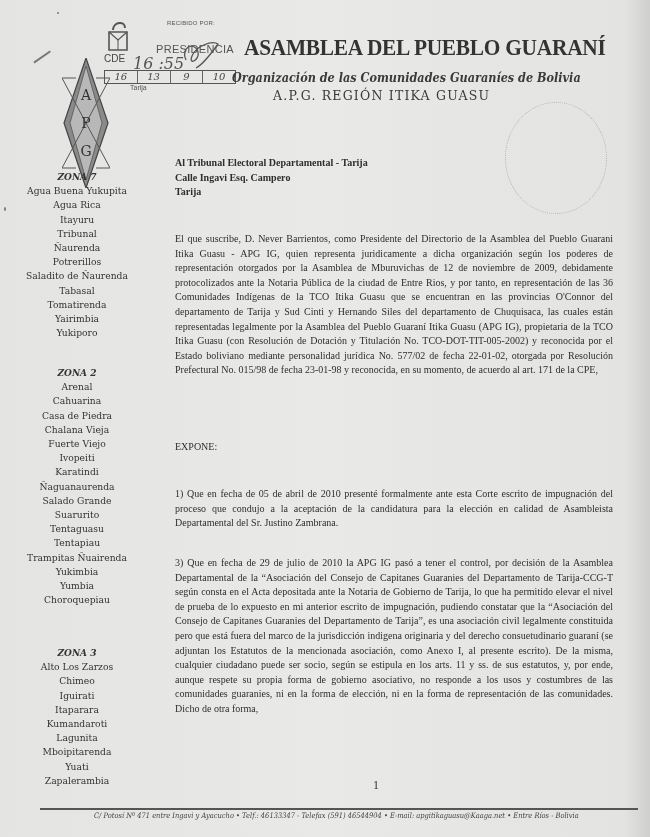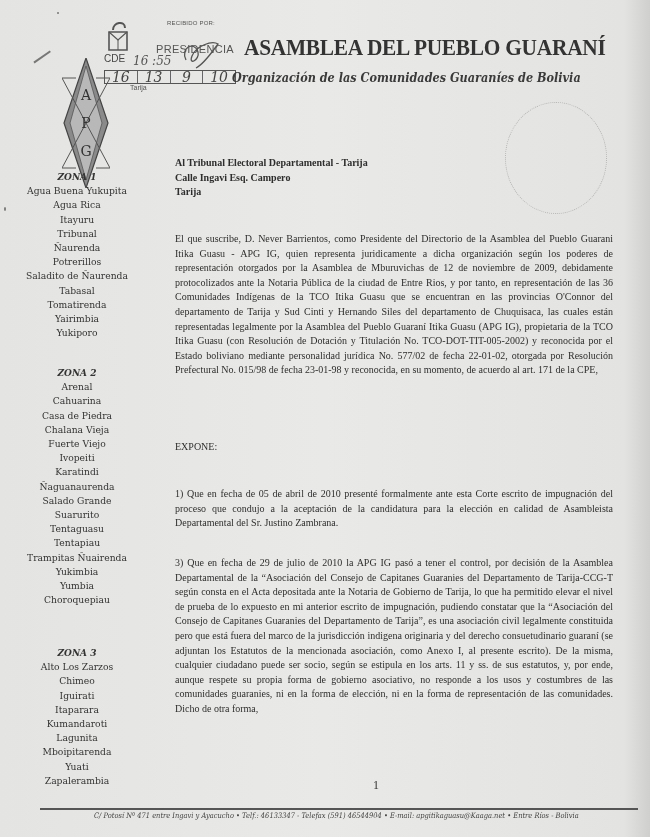--- a/index.html
+++ b/index.html
@@ -49,32 +49,32 @@
       color: #555;
       line-height: 1;
     }
     .recibido .small { font-size: 6px; letter-spacing: 0.2px; display:block; }
     .recibido .big { font-size: 11px; display:block; letter-spacing: 0.3px; margin-top: 18px; }
     .hand-time {
       position: absolute;
       left: 133px; top: 54px;
       font-family: "DejaVu Serif", serif;
       font-style: italic;
-      font-size: 12px;
+      font-size: 16px;
       color: #555;
     }
     .date-box {
       position: absolute;
       left: 104px; top: 70px;
       width: 130px; height: 12px;
       border: 1.5px solid #555;
       display: flex;
       font-family: "DejaVu Serif", serif;
       font-style: italic;
-      font-size: 14px;
+      font-size: 10px;
       color: #444;
     }
     .date-box span {
       flex: 1;
       border-right: 1px solid #666;
       text-align: center;
       line-height: 12px;
     }
     .date-box span:last-child { border-right: none; }
     .tarija-label {
@@ -235,25 +235,26 @@
   <div class="date-box">
     <span>16</span>
     <span>13</span>
     <span>9</span>
     <span>10</span>
   </div>
   <div class="tarija-label">Tarija</div>
 
   <div class="header-title">ASAMBLEA DEL PUEBLO GUARANÍ</div>
   <div class="header-subtitle">Organización de las Comunidades Guaraníes de Bolivia</div>
+  <div class="header-region">A.P.G. REGIÓN ITIKA GUASU</div>
   <div class="seal"></div>
 
   <div class="sidebar">
     <div class="zone">
-      <div class="zone-title">ZONA 1</div>
+      <div class="zone-title">ZONA 7</div>
       <div class="zone-item">Agua Buena Yukupita</div>
       <div class="zone-item">Agua Rica</div>
       <div class="zone-item">Itayuru</div>
       <div class="zone-item">Tribunal</div>
       <div class="zone-item">Ñaurenda</div>
       <div class="zone-item">Potrerillos</div>
       <div class="zone-item">Saladito de Ñaurenda</div>
       <div class="zone-item">Tabasal</div>
       <div class="zone-item">Tomatirenda</div>
       <div class="zone-item">Yairimbia</div>

